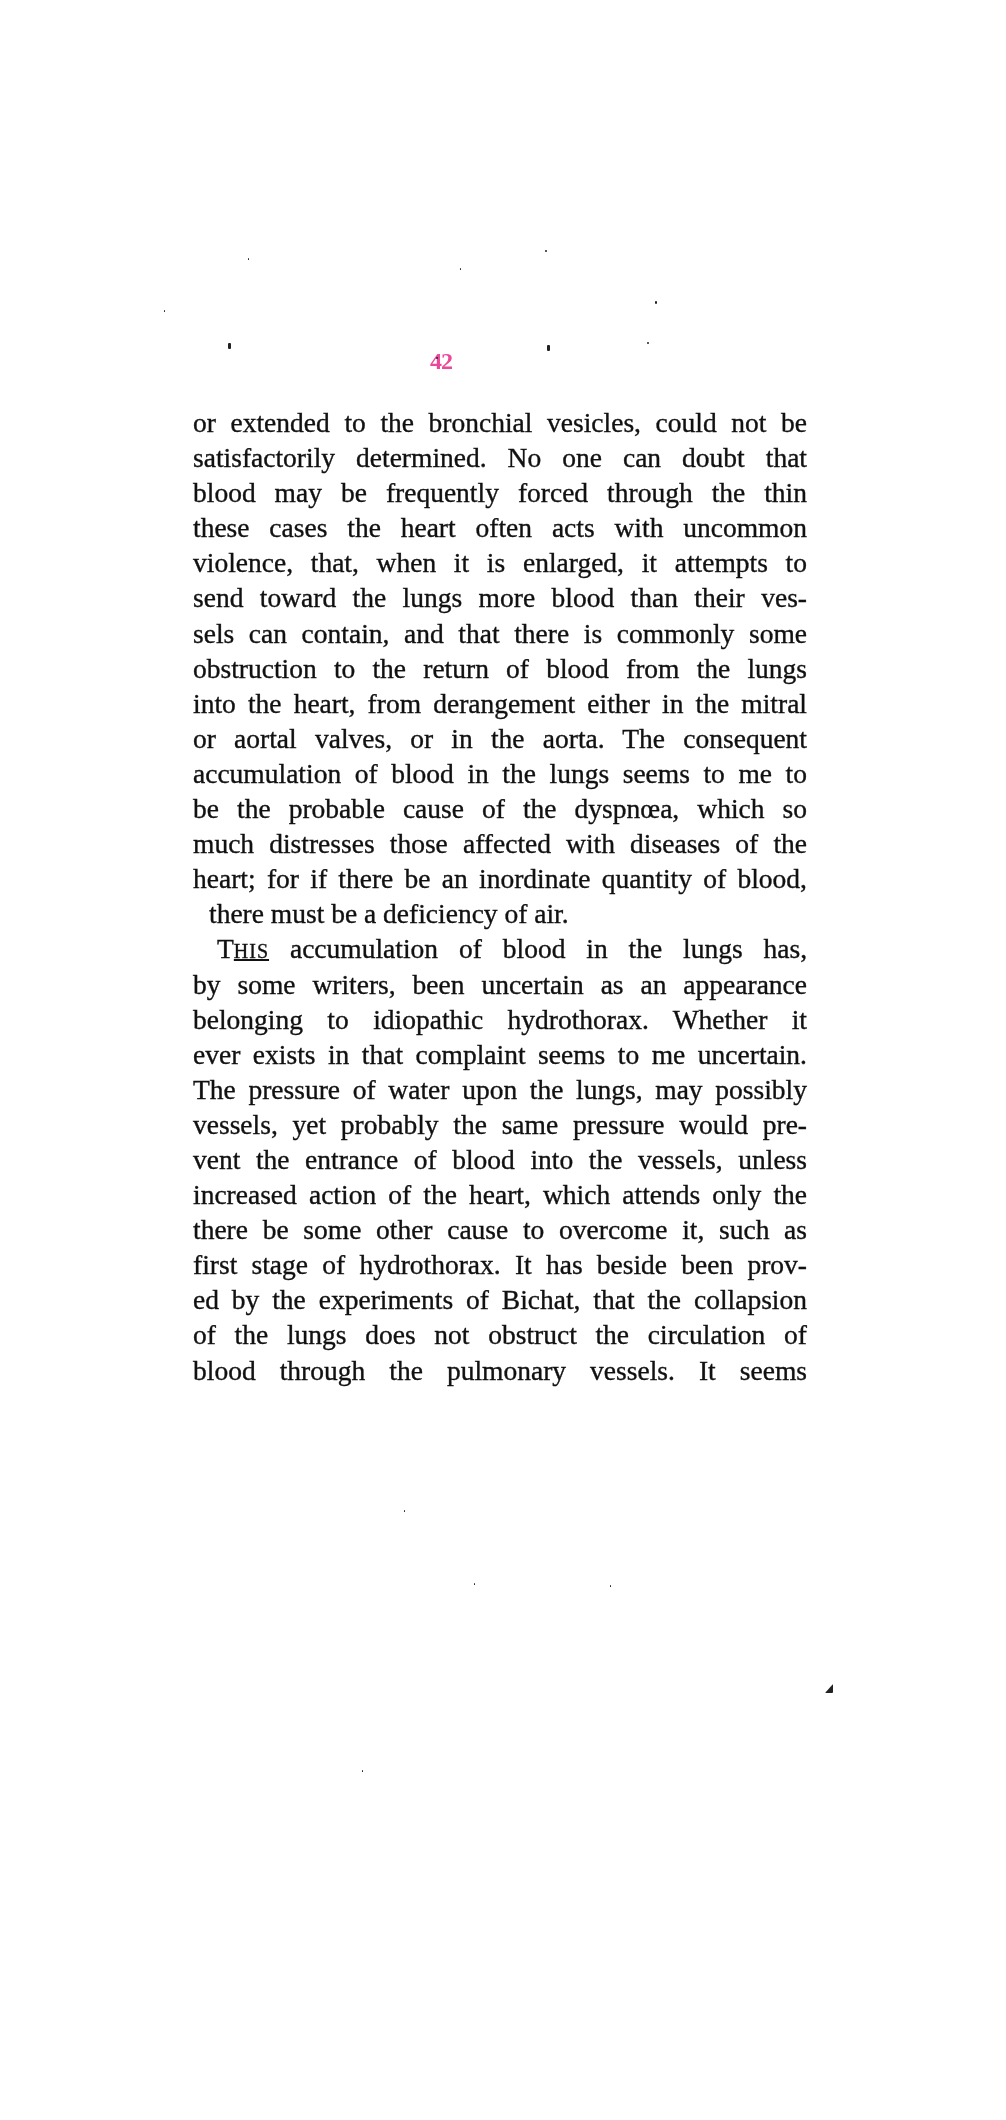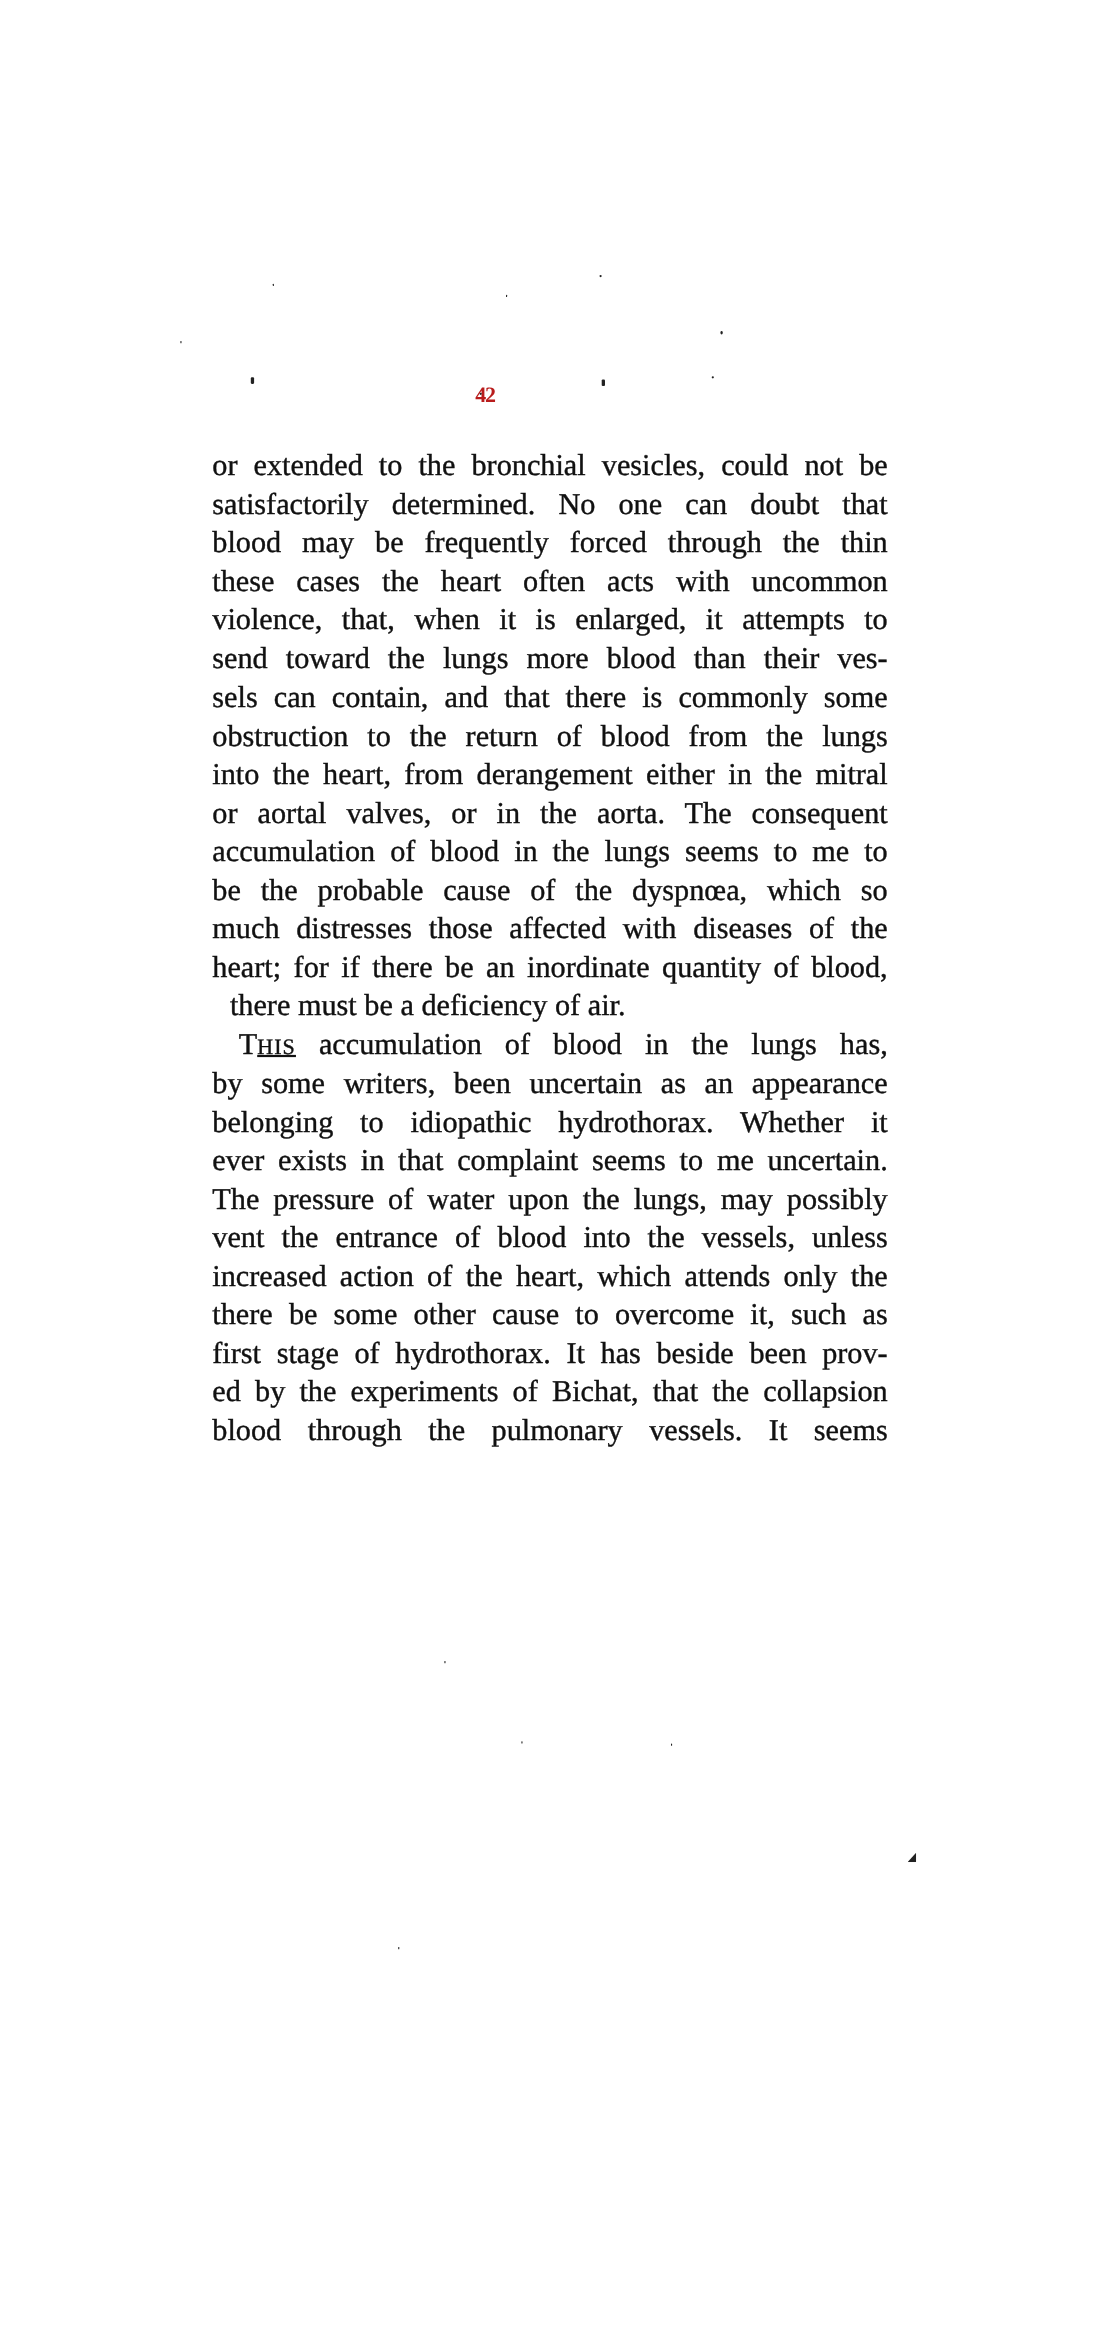--- a/index.html
+++ b/index.html
@@ -2,21 +2,21 @@
 <html><head>
 <meta charset="utf-8">
 <style>
   html, body { margin: 0; padding: 0; background: #ffffff; }
   body { width: 1006px; height: 2120px; position: relative; overflow: hidden; }
   .page { position: absolute; left: 0; top: 0; width: 1006px; height: 2120px; background: #ffffff; }
   .page-number {
     position: absolute; left: 0; width: 882px; top: 348px;
     text-align: center;
     font-family: "Liberation Serif", "DejaVu Serif", serif;
-    font-weight: bold; font-size: 20px; color: #b91c1c;
+    font-weight: bold; font-size: 24px; color: #ec4899;
     letter-spacing: -1px;
   }
   .text-block {
     position: absolute; left: 193px; top: 405px; width: 614px;
     font-family: "Liberation Serif", "DejaVu Serif", serif;
     font-size: 27.5px; line-height: 35.1px; color: #111;
     -webkit-text-stroke: 0.35px #111;
   }
   .line {
     display: block; height: 35.1px; white-space: nowrap;
@@ -49,25 +49,27 @@
     <span class="line">accumulation of blood in the lungs seems to me to</span>
     <span class="line">be the probable cause of the dyspnœa, which so</span>
     <span class="line">much distresses those affected with diseases of the</span>
     <span class="line">heart; for if there be an inordinate quantity of blood,</span>
     <span class="line last">there must be a deficiency of air.</span>
     <span class="line indent"><span class="sc-cap">T</span><span class="sc">HIS</span> <span>accumulation of blood in the lungs has,</span></span>
     <span class="line">by some writers, been uncertain as an appearance</span>
     <span class="line">belonging to idiopathic hydrothorax.  Whether it</span>
     <span class="line">ever exists in that complaint seems to me uncertain.</span>
     <span class="line">The pressure of water upon the lungs, may possibly</span>
+    <span class="line">vessels, yet probably the same pressure would pre-</span>
     <span class="line">vent the entrance of blood into the vessels, unless</span>
     <span class="line">increased action of the heart, which attends only the</span>
     <span class="line">there be some other cause to overcome it, such as</span>
     <span class="line">first stage of hydrothorax.  It has beside been prov-</span>
     <span class="line">ed by the experiments of Bichat, that the collapsion</span>
+    <span class="line">of the lungs does not obstruct the circulation of</span>
     <span class="line">blood through the pulmonary vessels.  It seems</span>
   </div>
 
   <div class="speck" style="left:228px;top:343px;width:3px;height:6px;"></div>
   <div class="speck" style="left:547px;top:345px;width:3px;height:6px;"></div>
   <div class="speck" style="left:436px;top:357px;width:2px;height:2px;"></div>
   <div class="speck" style="left:545px;top:250px;width:2px;height:2px;"></div>
   <div class="speck" style="left:655px;top:301px;width:2px;height:3px;"></div>
   <div class="speck" style="left:647px;top:342px;width:2px;height:2px;"></div>
   <div class="speck" style="left:248px;top:258px;width:1px;height:2px;"></div>

